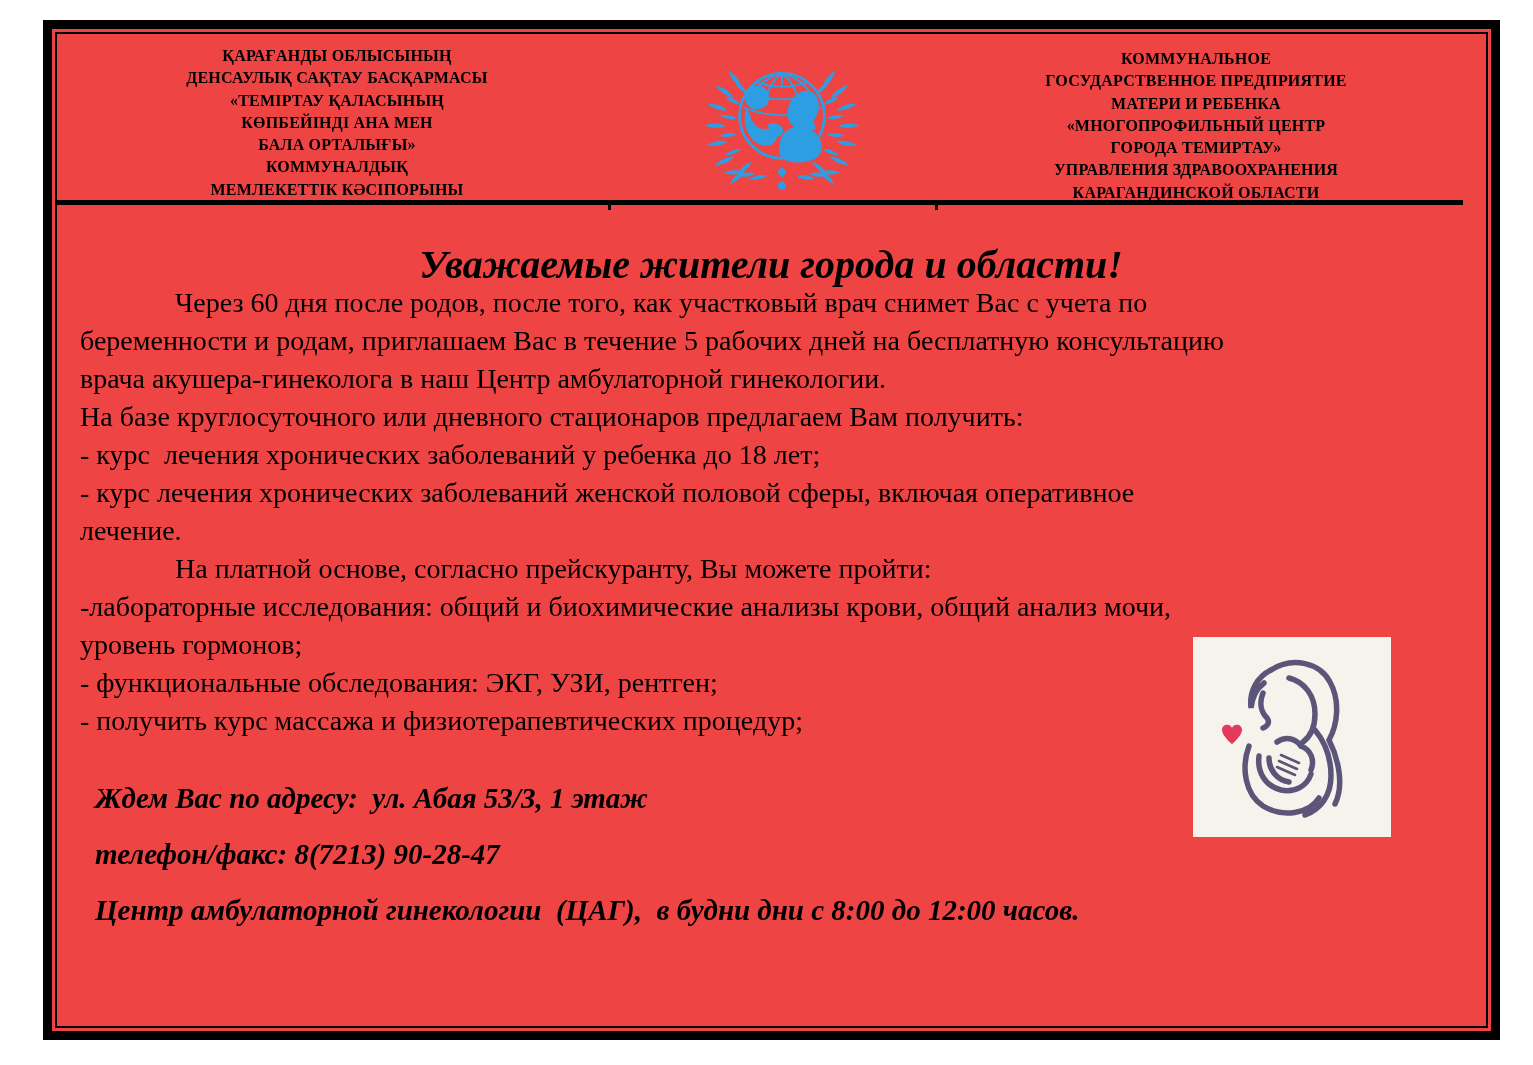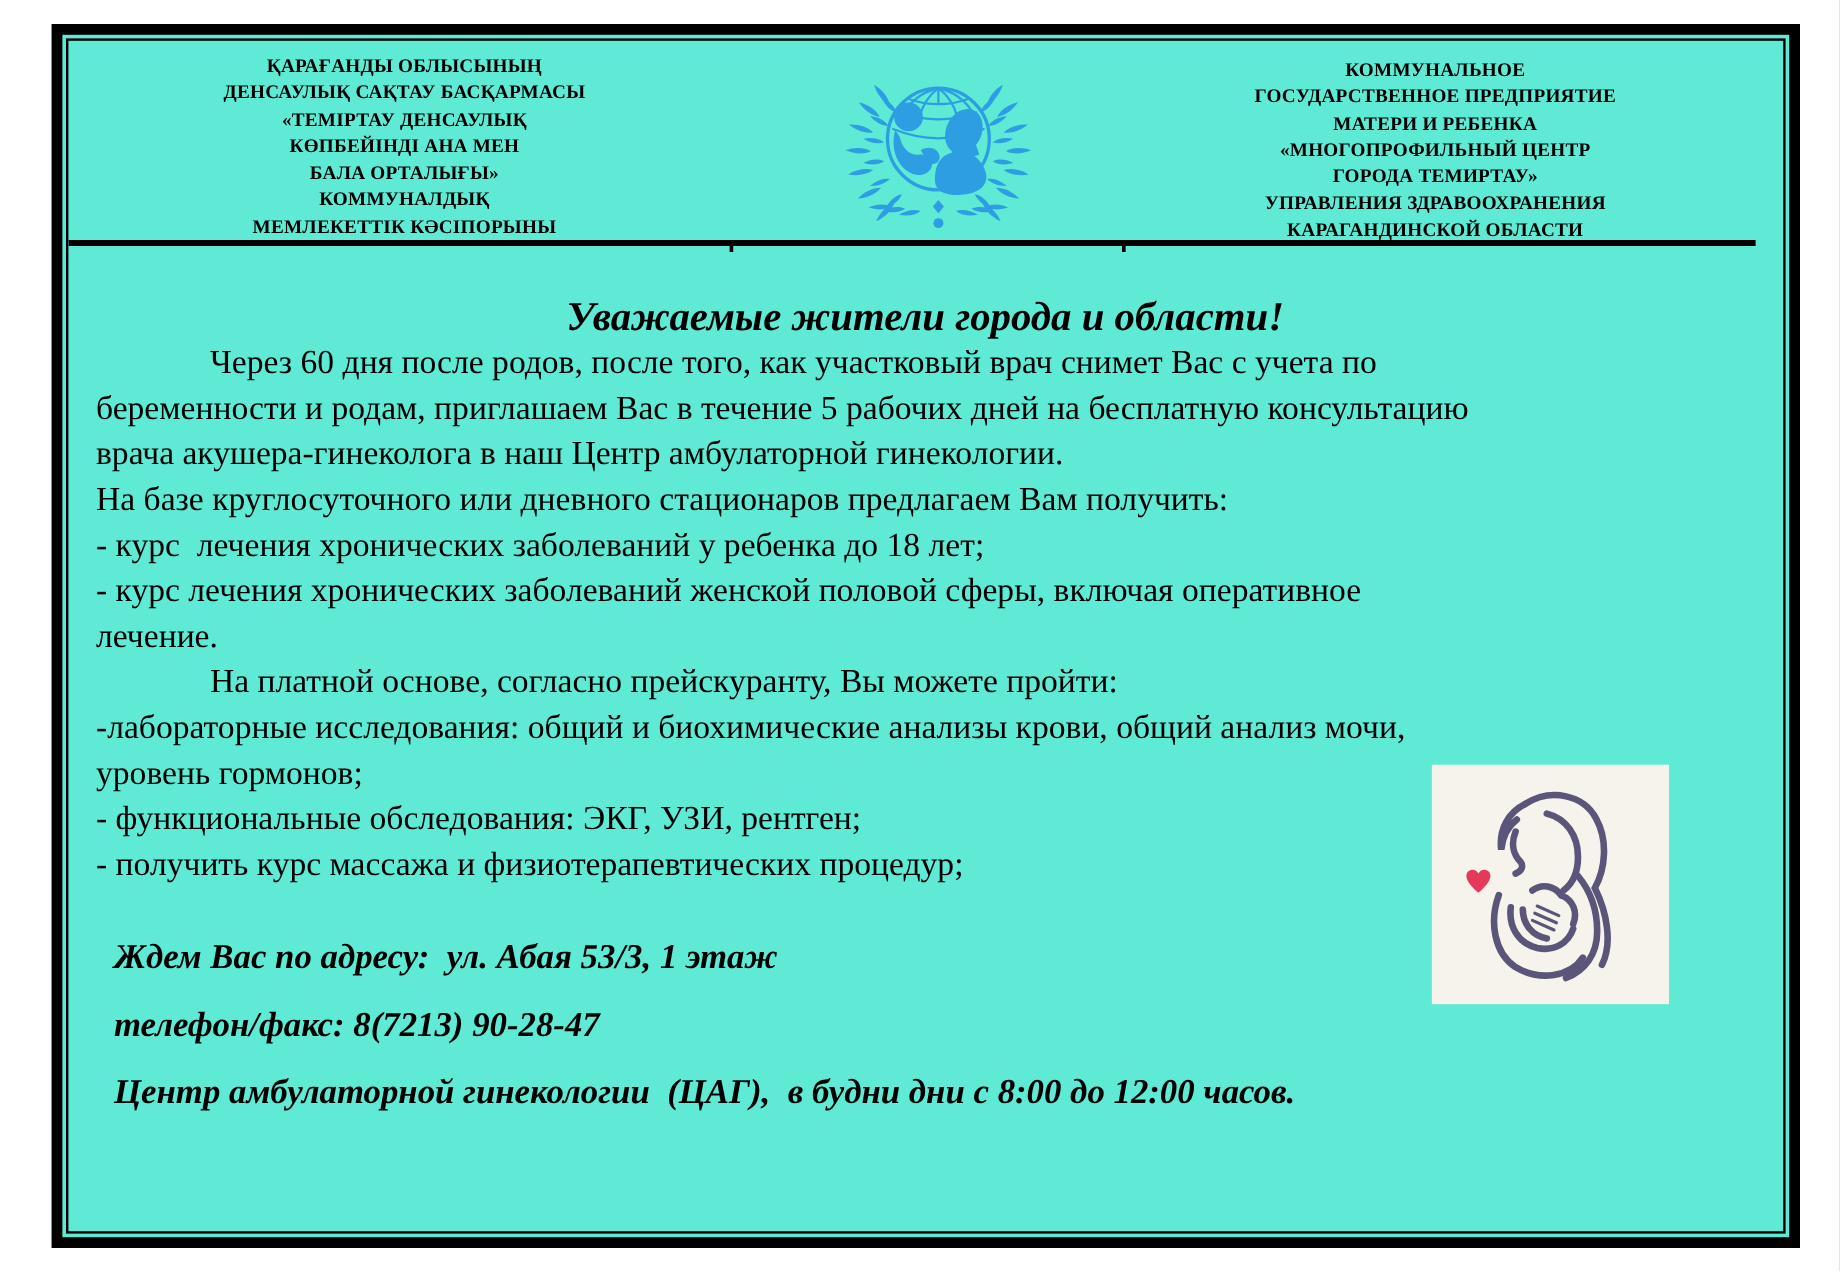--- a/index.html
+++ b/index.html
@@ -3,21 +3,21 @@
 <meta charset="utf-8">
 <style>
   html, body { margin:0; padding:0; }
   body {
     width:1533px; height:1065px; background:#ffffff; position:relative;
     font-family:"Liberation Serif", serif; color:#000;
     overflow:hidden;
   }
   .sheet {
     position:absolute; left:43px; top:20px; width:1457px; height:1020px;
-    border:9px solid #000; box-sizing:border-box; background:#5eead4;
+    border:9px solid #000; box-sizing:border-box; background:#ef4444;
   }
   .sheet-inner {
     position:absolute; left:3px; top:3px; right:3px; bottom:3px;
     border:2px solid #000;
   }
   .content { position:absolute; left:0; top:0; right:0; bottom:0; overflow:hidden; }
 
   
   .letterhead { position:relative; height:166px; }
   .org {
@@ -32,21 +32,21 @@
   
   .rule { position:relative; height:5px; background:#000; width:1406px; }
   .tick { position:absolute; top:0; width:3px; height:10px; background:#000; }
   .tick-1 { left:551px; }
   .tick-2 { left:878px; }
 
   
   .main-text { margin:41px 24px 0 23px; font-size:28px; line-height:38px; }
   .doc-title {
     margin:0; text-align:center; font-weight:bold; font-style:italic;
-    font-size:34px; line-height:38px;
+    font-size:40px; line-height:38px;
   }
   p.body-line { margin:0; white-space:pre-wrap; }
   p.indented { text-indent:95px; }
 
   .footer-block {
     margin-top:38px; font-weight:bold; font-style:italic;
     font-size:29px; line-height:41px;
   }
   .footer-block p { margin:15px; white-space:pre-wrap; }
 
@@ -58,21 +58,21 @@
 <body>
 
 <div class="sheet">
   <div class="sheet-inner">
     <div class="content">
 
       <div class="letterhead">
         <div class="org org-left">
           <div>ҚАРАҒАНДЫ ОБЛЫСЫНЫҢ</div>
           <div>ДЕНСАУЛЫҚ САҚТАУ БАСҚАРМАСЫ</div>
-          <div>«ТЕМІРТАУ ДЕНСАУЛЫҚ</div>
+          <div>«ТЕМІРТАУ ҚАЛАСЫНЫҢ</div>
           <div>КӨПБЕЙІНДІ АНА МЕН</div>
           <div>БАЛА ОРТАЛЫҒЫ»</div>
           <div>КОММУНАЛДЫҚ</div>
           <div>МЕМЛЕКЕТТІК КӘСІПОРЫНЫ</div>
         </div>
 
         <div class="logo-wrap">
           <svg viewBox="0 0 180 150" xmlns="http://www.w3.org/2000/svg" aria-hidden="true">
 
             <g fill="#2E9EE3">

